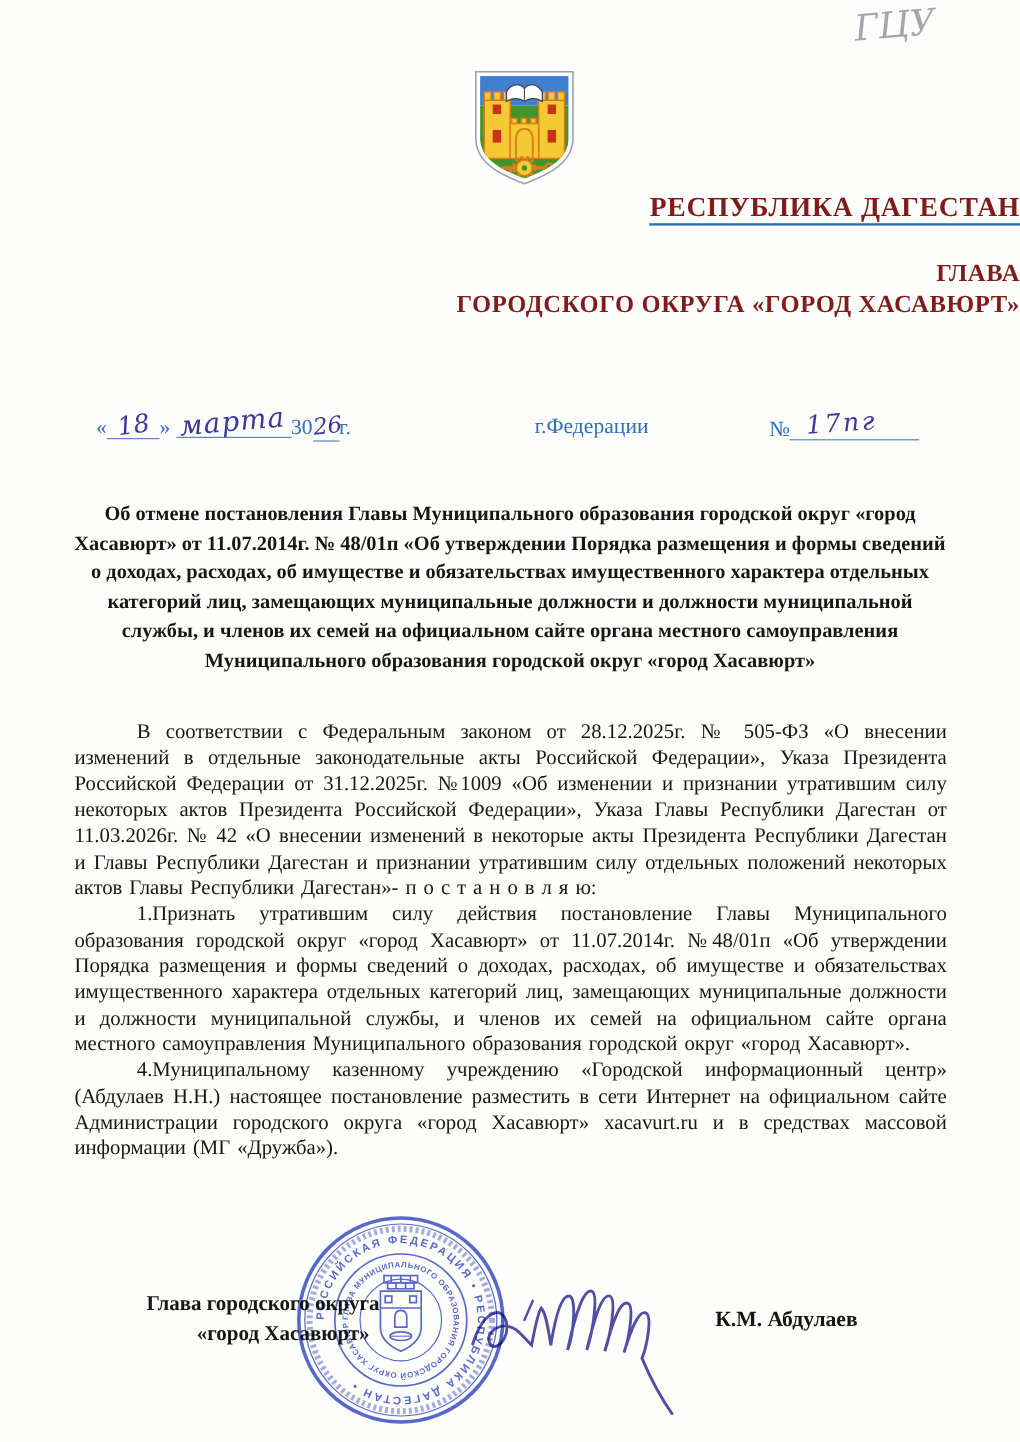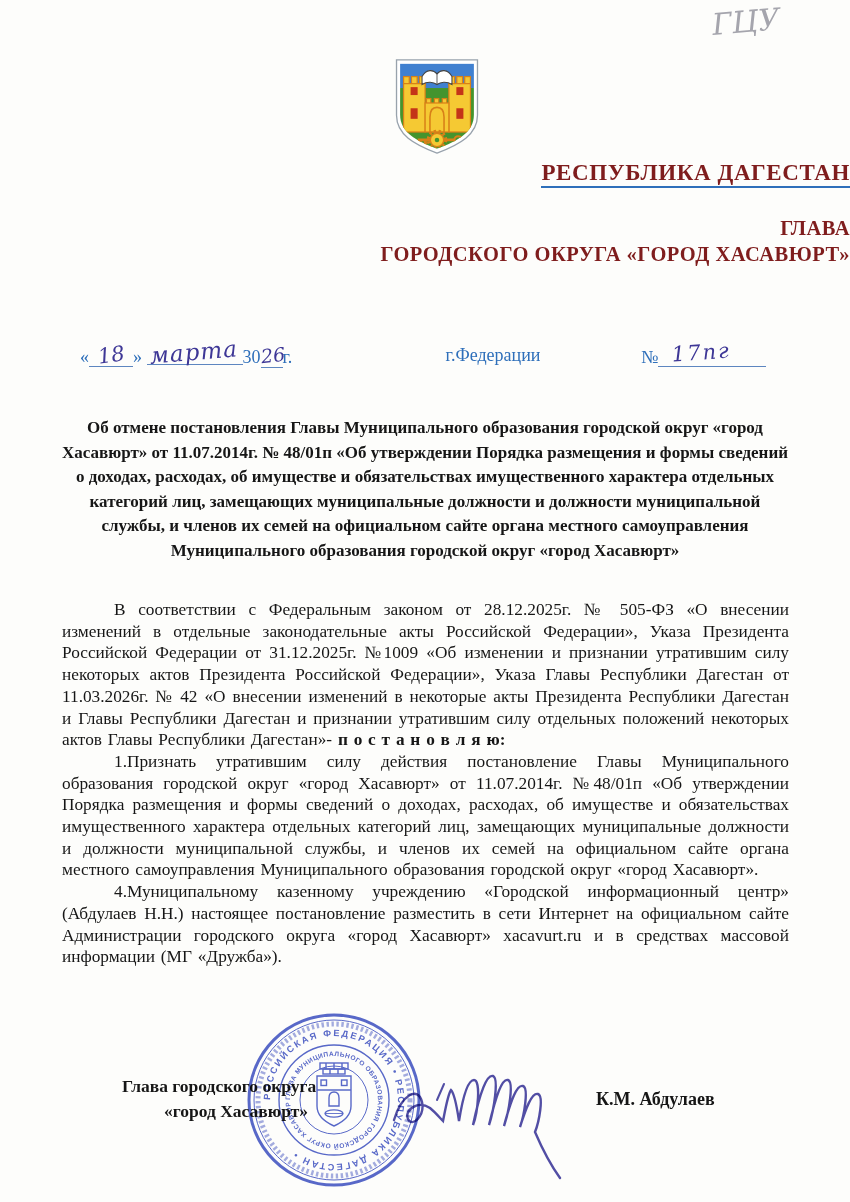--- a/index.html
+++ b/index.html
@@ -49,21 +49,21 @@
   
   .doc-title{
     position:absolute;top:404px;left:58px;width:734px;
     text-align:center;font-weight:bold;font-size:17px;line-height:24.5px;margin-top:12px;
   }
   .doc-body{
     position:absolute;top:599px;left:62px;width:727px;
     font-size:17.3px;line-height:21.7px;text-align:justify;word-spacing:1.5px;
   }
   .doc-body p{margin:0;text-indent:52px;}
-  .resolution{font-weight:bold;}
+  .resolution{font-weight:normal;}
   
   .sig-block{
     position:absolute;top:1074px;left:122px;
     font-weight:bold;font-size:17.5px;line-height:25px;
   }
   .sig-line2{margin-left:42px;}
   .sig-name{position:absolute;top:1089px;left:596px;font-weight:bold;font-size:18px;}
   .stamp{
     position:absolute;left:244px;top:1010px;width:180px;height:180px;
     opacity:.82;mix-blend-mode:multiply;

